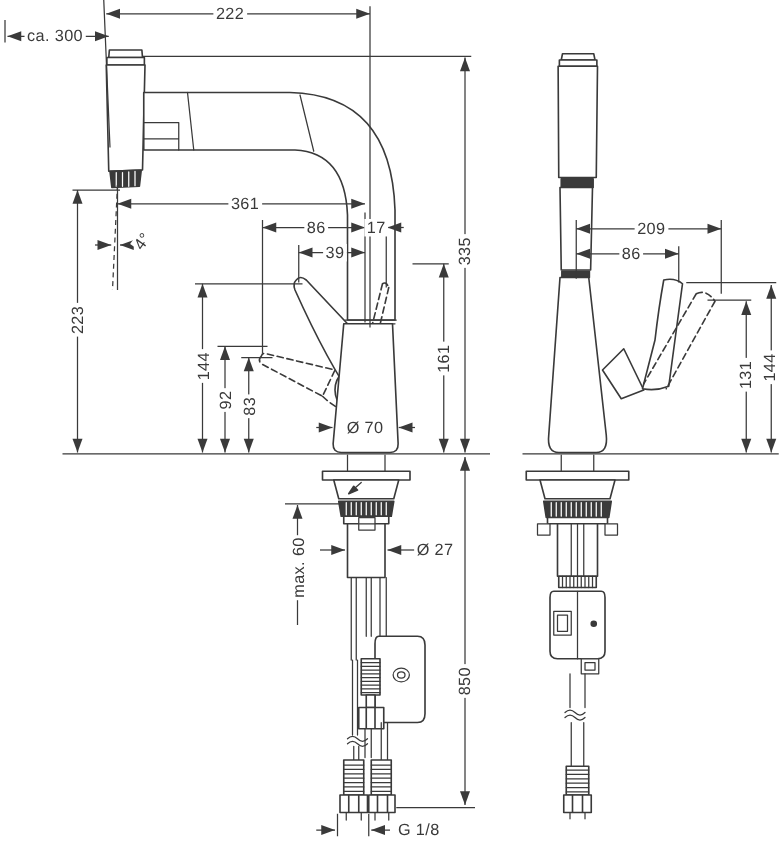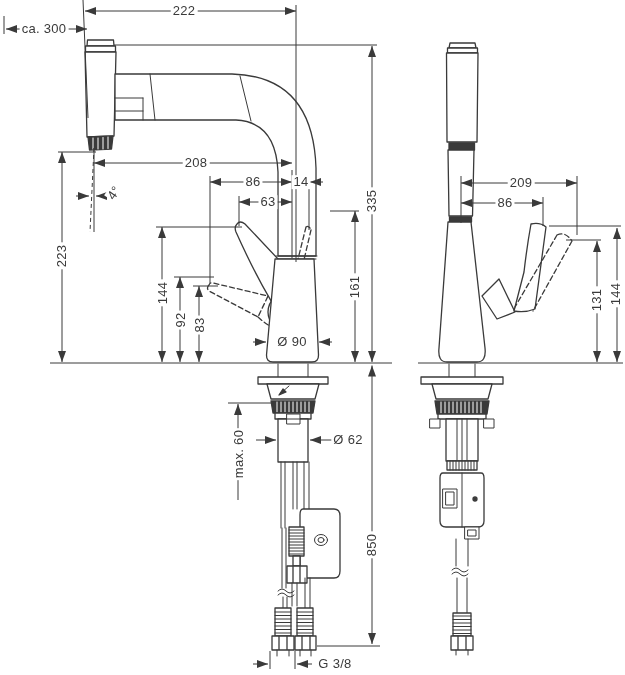--- a/index.html
+++ b/index.html
@@ -176,34 +176,34 @@
     <line x1="312" y1="664" x2="297" y2="664" marker-end="url(#ah)"></line>
     <line x1="461" y1="183" x2="577" y2="183" marker-start="url(#ah)" marker-end="url(#ah)"></line>
     <line x1="461" y1="203" x2="543" y2="203" marker-start="url(#ah)" marker-end="url(#ah)"></line>
     <line x1="597" y1="241" x2="597" y2="362" marker-start="url(#ah)" marker-end="url(#ah)"></line>
     <line x1="617" y1="228" x2="617" y2="362" marker-start="url(#ah)" marker-end="url(#ah)"></line>
   </g>
 </svg>
 
 <div class="dim" style="left:184px;top:11px">222</div>
 <div class="dim" style="left:44px;top:29px">ca. 300</div>
-<div class="dim" style="left:196px;top:163px">208</div>
+<div class="dim" style="left:196px;top:163px">361</div>
 <div class="dim" style="left:253px;top:182px">86</div>
-<div class="dim" style="left:301px;top:182px">14</div>
-<div class="dim" style="left:268px;top:202px">63</div>
+<div class="dim" style="left:301px;top:182px">17</div>
+<div class="dim" style="left:268px;top:202px">39</div>
 <div class="dim rot4" style="left:114px;top:193px">4°</div>
 <div class="dim rot" style="left:62px;top:256px">223</div>
 <div class="dim rot" style="left:163px;top:293px">144</div>
 <div class="dim rot" style="left:181px;top:320px">92</div>
 <div class="dim rot" style="left:200px;top:325px">83</div>
 <div class="dim rot" style="left:372px;top:201px">335</div>
 <div class="dim rot" style="left:355px;top:287px">161</div>
-<div class="dim" style="left:292px;top:342px">Ø 90</div>
+<div class="dim" style="left:292px;top:342px">Ø 70</div>
 <div class="dim rot" style="left:239px;top:454px">max. 60</div>
-<div class="dim" style="left:348px;top:440px">Ø 62</div>
+<div class="dim" style="left:348px;top:440px">Ø 27</div>
 <div class="dim rot" style="left:372px;top:545px">850</div>
-<div class="dim" style="left:335px;top:664px">G 3/8</div>
+<div class="dim" style="left:335px;top:664px">G 1/8</div>
 <div class="dim" style="left:521px;top:183px">209</div>
 <div class="dim" style="left:505px;top:203px">86</div>
 <div class="dim rot" style="left:597px;top:300px">131</div>
 <div class="dim rot" style="left:616px;top:294px">144</div>
 
 </div>
 
 </body></html>

